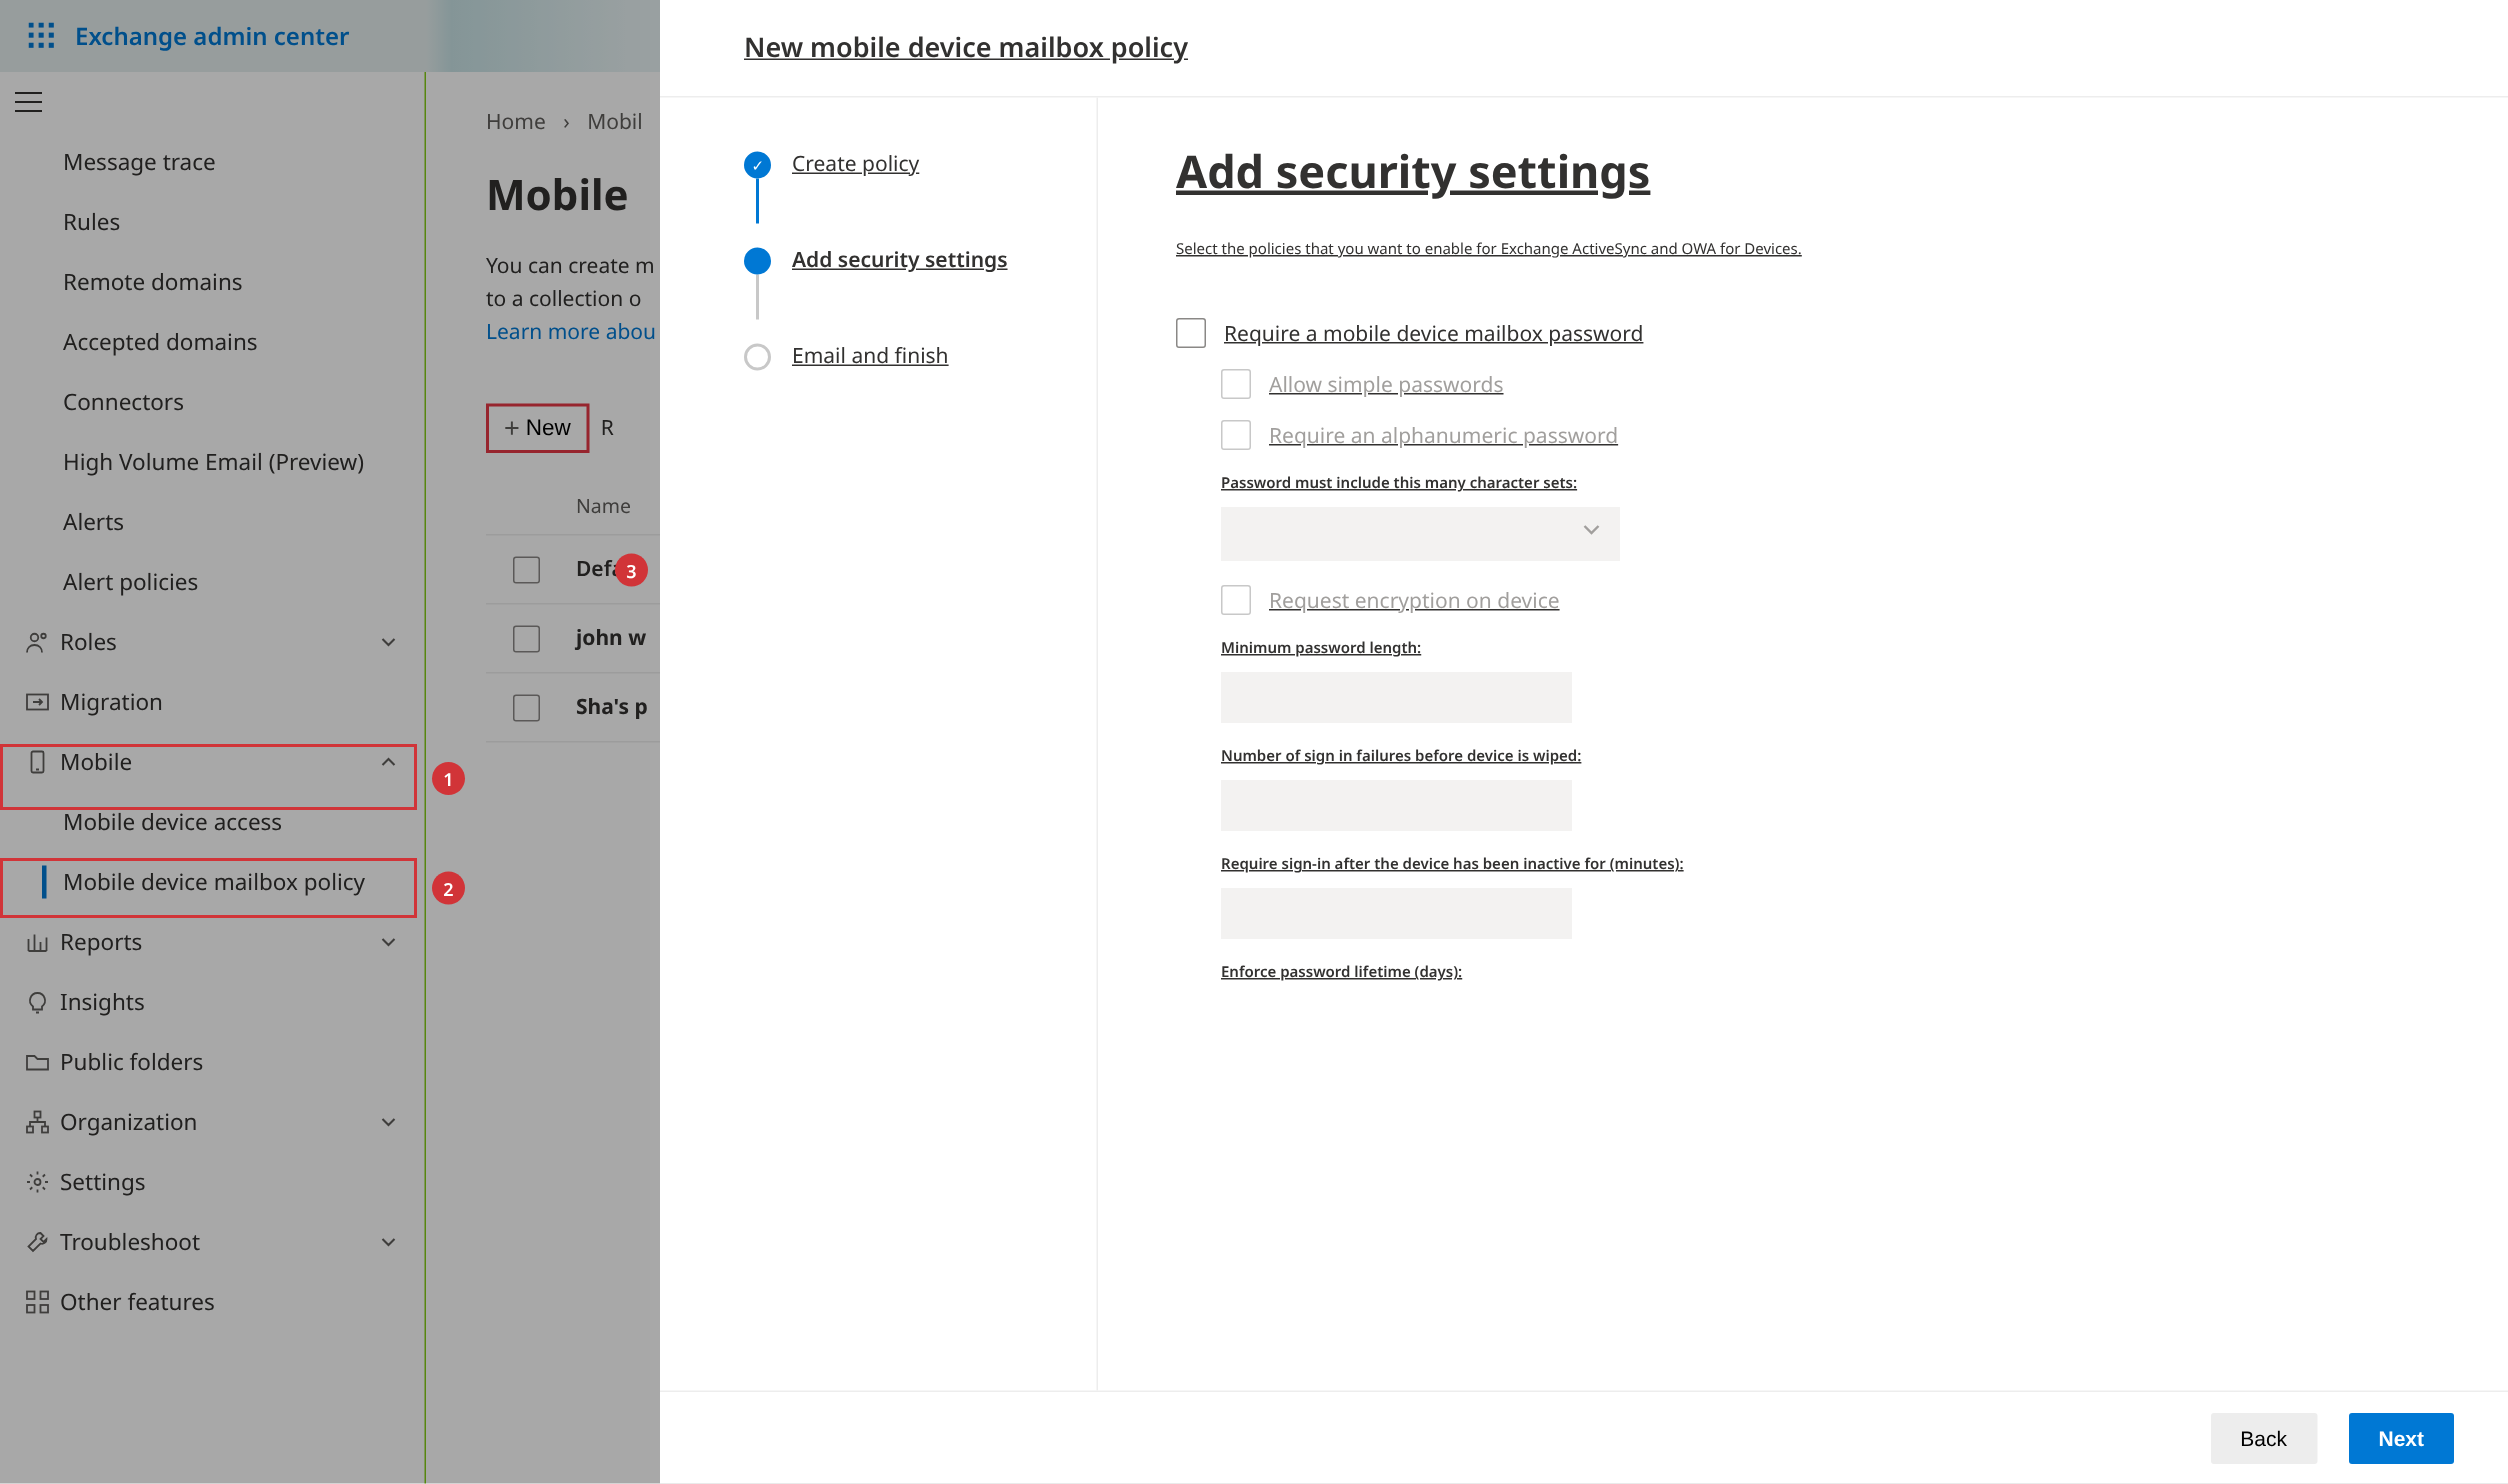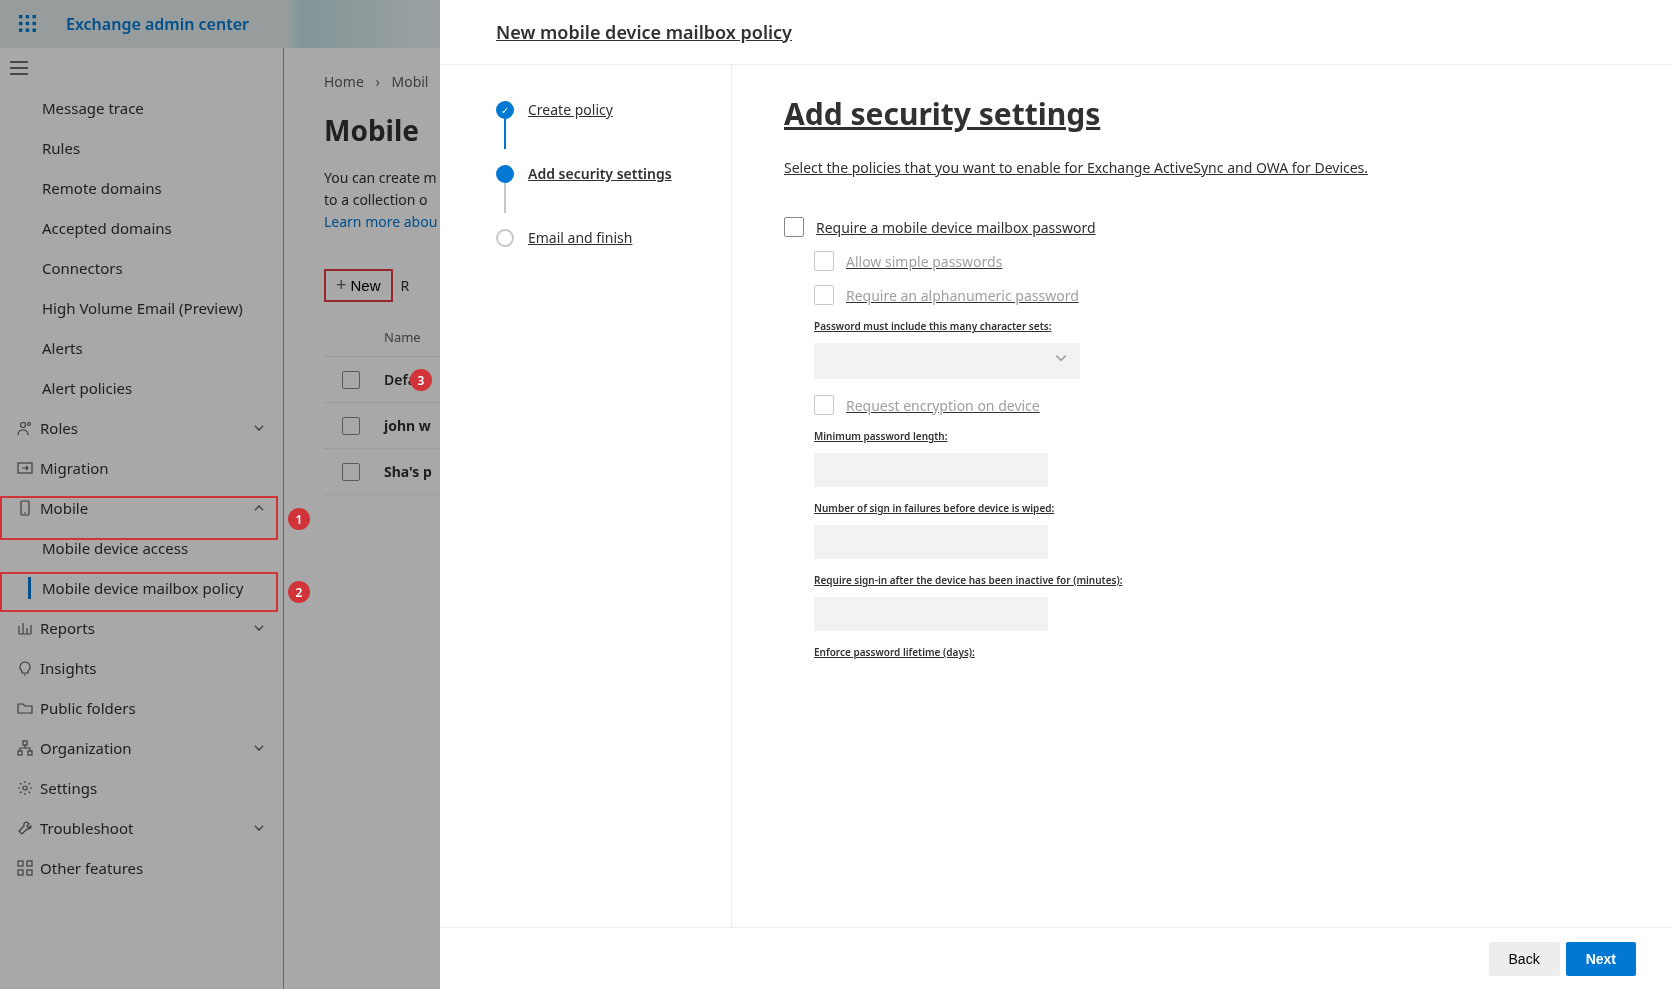--- a/index.html
+++ b/index.html
@@ -1,20 +1,20 @@
 <!DOCTYPE html>
 <html><head>
 <meta charset="utf-8">
 <style>
   * { box-sizing: border-box; margin: 0; padding: 0; }
   body { font-family: "Segoe UI", system-ui, sans-serif; font-size: 14px; color: #323130; overflow: hidden; width:1672px; height:989px; position:relative; background:#fff;}
   .topbar { height: 48px; background: linear-gradient(to right, #e5efef 0%, #e5efef 17%, #c9e3e6 18%, #e8f3f4 25%, #eaf4f5 100%); display:flex; align-items:center; padding-left:10px; position:relative;}
   .waffle { width:36px; height:36px; display:flex; align-items:center; justify-content:center; color:#0078d4;}
   .waffle svg { width:18px; height:18px;}
-  .brand { font-size:16px; font-weight:600; color:#0078d4; margin-left:20px;}
+  .brand { font-size:16px; font-weight:600; color:#0078d4; margin-left:4px;}
   .sidebar { position:absolute; top:48px; left:0; width:284px; bottom:0; background:#fff; border-right:1px solid #84cc16; overflow-y:auto;}
   .hamburger { height:40px; display:flex; align-items:center; padding-left:10px;}
   .nav-item { display:flex; align-items:center; height:40px; padding-left:14px; font-size:15px; color:#323130; cursor:pointer; position:relative;}
   .nav-item.sub { padding-left:38px;}
   .nav-item .nav-icon { width:22px; display:inline-flex; justify-content:center; color:#605e5c;}
   .nav-item .nav-label { margin-left:4px;}
   .nav-item .chevron { position:absolute; right:18px; color:#605e5c;}
   .nav-item.active::before { content:""; position:absolute; left:28px; top:9px; bottom:9px; width:3px; background:#0078d4;}
   .main { position:absolute; top:48px; left:284px; right:0; bottom:0; padding:24px 40px; overflow:hidden;}
   .breadcrumb { font-size:14px; color:#605e5c;}
@@ -51,31 +51,31 @@
   .step.done .step-dot{ background:#0078d4; border-color:#0078d4;}
   .step.done .step-dot::after{ content:"✓"; color:#fff; font-size:10px; position:absolute; top:0px; left:3px;}
   .step.current .step-dot{ background:#0078d4; border-color:#0078d4;}
   .step .step-label{ font-size:14px;}
   .step.current .step-label{ font-weight:600;}
   .steps .connector{ width:2px; background:#c8c8c8; margin-left:8px; height:30px;}
   .steps .connector.done{ background:#0078d4;}
 
   .form{ flex:1; padding:28px 52px; overflow-y:auto;}
   .form h1{ font-size:30px; font-weight:700; margin-bottom:24px;}
-  .form .lead{ font-size:14px; color:#323130; margin-bottom:40px;}
+  .form .lead{ font-size:10px; color:#323130; margin-bottom:40px;}
   .form .chk-row{ display:flex; align-items:center; gap:12px; margin-bottom:14px;}
   .form .chk{ width:20px; height:20px; border:1px solid #8a8886; border-radius:2px; flex-shrink:0;}
   .form .chk.disabled{ border-color:#c8c8c8;}
   .form .chk-row.disabled{ color:#a19f9d;}
   .form .indent{ margin-left:30px;}
   .form .field-label{ font-weight:600; font-size:10px; margin-top:14px; margin-bottom:10px;}
   .form .select-box{ width:266px; height:36px; background:#f3f2f1; border:none; position:relative;}
   .form .select-box .sv{ position:absolute; right:12px; top:8px; color:#a19f9d;}
   .form .text-box{ width:234px; height:34px; background:#f3f2f1; border:none;}
-  .panel-footer{ position:absolute; bottom:0; left:0; right:0; height:62px; border-top:1px solid #ededed; display:flex; align-items:center; justify-content:flex-end; padding-right:36px; gap:6px;}
+  .panel-footer{ position:absolute; bottom:0; left:0; right:0; height:62px; border-top:1px solid #ededed; display:flex; align-items:center; justify-content:flex-end; padding-right:36px; gap:21px;}
   .btn{ height:34px; padding:0 20px; font-size:14px; border:none; cursor:pointer; border-radius:2px;}
   .btn.secondary{ background:#ededed;}
   .btn.primary{ background:#0078d4; color:#fff; font-weight:600;}
 
   svg { display:block; }
 </style>
 </head>
 <body>
 
 <div class="topbar">

